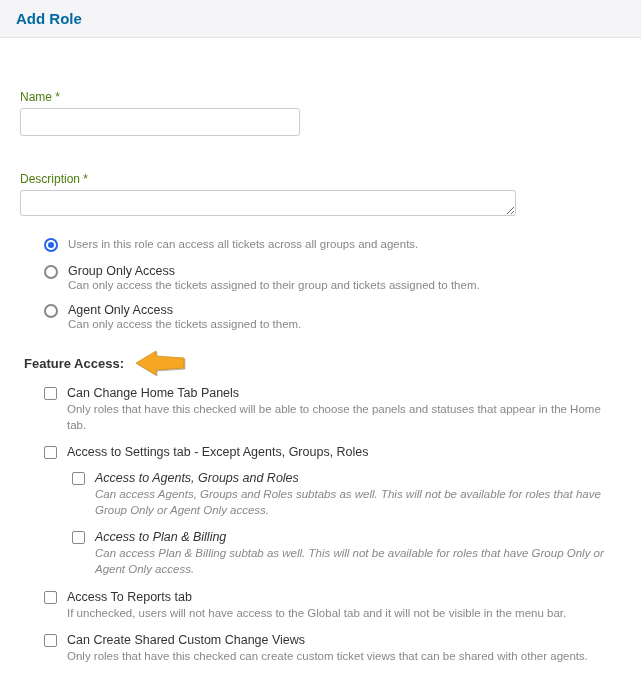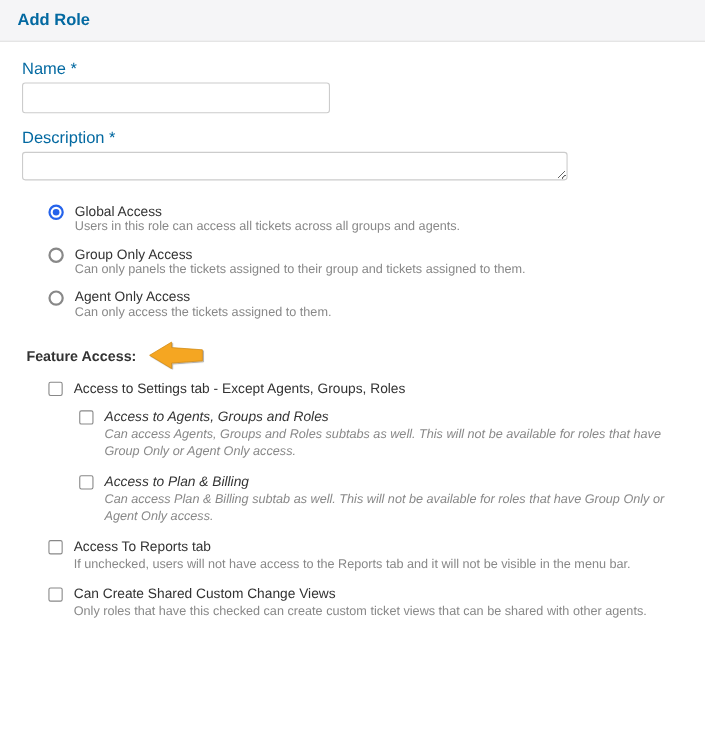--- a/index.html
+++ b/index.html
@@ -21,23 +21,24 @@
       color: #0369a1;
     }
     .content {
       padding: 16px 20px;
     }
     .form-group {
       margin-bottom: 14px;
     }
     .form-label {
       display: block;
-      font-size: 15px;
-      color: #0369a1;
+      font-size: 12px;
+      color: #4d7c0f;
       margin-bottom: 4px;
+      margin-top: 36px;
     }
     .text-input {
       width: 280px;
       height: 28px;
       border: 1px solid #ccc;
       border-radius: 3px;
       padding: 4px 8px;
       font-size: 13px;
     }
     .textarea-wrap {
@@ -163,29 +164,28 @@
     <div class="textarea-wrap">
       <textarea class="textarea" value="" style=""></textarea>
     </div>
   </div>
 
   <div class="section">
     <div id="scope-options">
         <div class="radio-option">
           <div class="radio-circle selected"></div>
           <div class="option-text">
-            <div class="opt-label">Global Access</div>
             <div class="opt-hint">Users in this role can access all tickets across all groups and agents.</div>
           </div>
         </div>
         <div class="radio-option">
           <div class="radio-circle"></div>
           <div class="option-text">
             <div class="opt-label">Group Only Access</div>
-            <div class="opt-hint">Can only panels the tickets assigned to their group and tickets assigned to them.</div>
+            <div class="opt-hint">Can only access the tickets assigned to their group and tickets assigned to them.</div>
           </div>
         </div>
         <div class="radio-option">
           <div class="radio-circle"></div>
           <div class="option-text">
             <div class="opt-label">Agent Only Access</div>
             <div class="opt-hint">Can only access the tickets assigned to them.</div>
           </div>
         </div>
       </div>
@@ -204,20 +204,27 @@
           <g filter="url(#s2)">
             <path d="M 52 8 L 24 6 L 24 1 L 4 13 L 24 25 L 24 20 L 52 18 Z" fill="#f5a623" stroke="#d18b15" stroke-width="0.7"></path>
           </g>
         </svg>
       </span>
     </div>
     <div id="feature-items">
         <div class="checkbox-item">
           <div class="chk"></div>
           <div class="chk-text">
+            <div class="chk-label">Can Change Home Tab Panels</div>
+            <div class="chk-hint">Only roles that have this checked will be able to choose the panels and statuses that appear in the Home tab.</div>
+          </div>
+        </div>
+        <div class="checkbox-item">
+          <div class="chk"></div>
+          <div class="chk-text">
             <div class="chk-label">Access to Settings tab - Except Agents, Groups, Roles</div>
           </div>
         </div>
         <div class="checkbox-item nested">
           <div class="chk"></div>
           <div class="chk-text">
             <div class="chk-label">Access to Agents, Groups and Roles</div>
             <div class="chk-hint">Can access Agents, Groups and Roles subtabs as well. This will not be available for roles that have Group Only or Agent Only access.</div>
           </div>
         </div>
@@ -225,21 +232,21 @@
           <div class="chk"></div>
           <div class="chk-text">
             <div class="chk-label">Access to Plan &amp; Billing</div>
             <div class="chk-hint">Can access Plan &amp; Billing subtab as well. This will not be available for roles that have Group Only or Agent Only access.</div>
           </div>
         </div>
         <div class="checkbox-item">
           <div class="chk"></div>
           <div class="chk-text">
             <div class="chk-label">Access To Reports tab</div>
-            <div class="chk-hint">If unchecked, users will not have access to the Reports tab and it will not be visible in the menu bar.</div>
+            <div class="chk-hint">If unchecked, users will not have access to the Global tab and it will not be visible in the menu bar.</div>
           </div>
         </div>
         <div class="checkbox-item">
           <div class="chk"></div>
           <div class="chk-text">
             <div class="chk-label">Can Create Shared Custom Change Views</div>
             <div class="chk-hint">Only roles that have this checked can create custom ticket views that can be shared with other agents.</div>
           </div>
         </div>
       </div>

